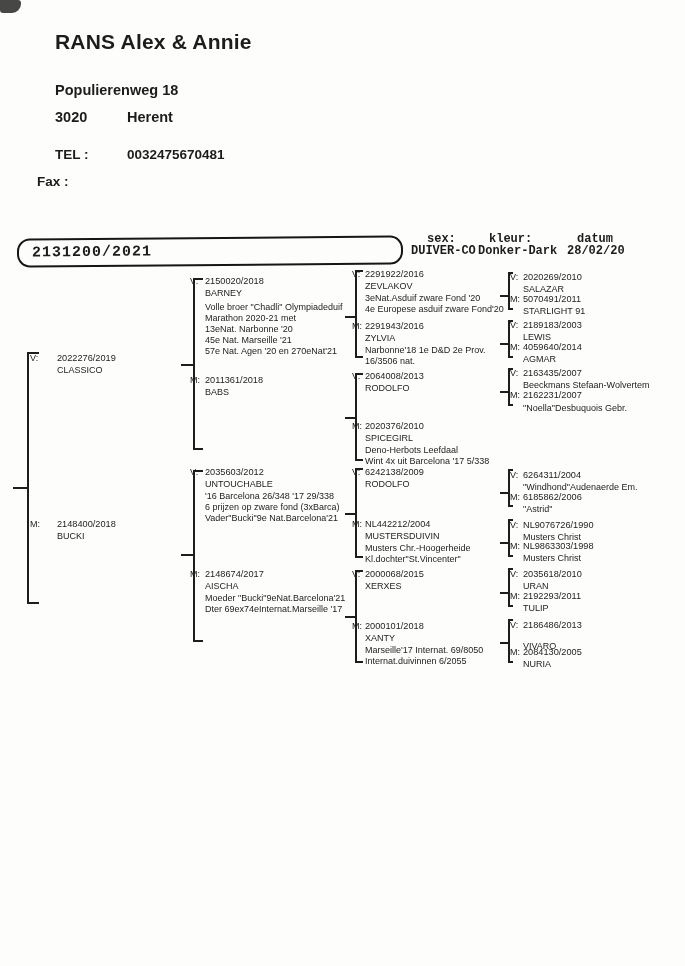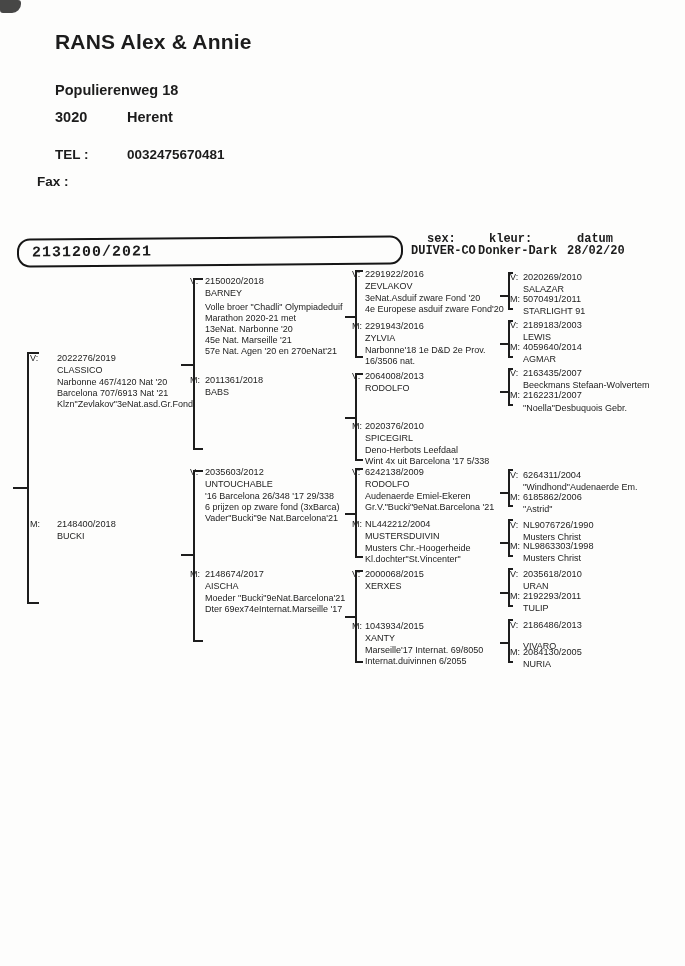--- a/index.html
+++ b/index.html
@@ -125,23 +125,20 @@
 <i class="ln" style="left:500px;top:592px;width:8px;height:2px"></i>
 <i class="ln" style="left:508px;top:619px;width:2px;height:44px"></i>
 <i class="ln" style="left:508px;top:619px;width:5px;height:2px"></i>
 <i class="ln" style="left:508px;top:661px;width:5px;height:2px"></i>
 <i class="ln" style="left:500px;top:642px;width:8px;height:2px"></i>
 
 <div class="entry g2" style="left:57px;top:353px">
   <span class="tag">V:</span>
   <div class="ring">2022276/2019</div>
   <div class="pname">CLASSICO</div>
-  <div class="details">Narbonne 467/4120 Nat '20
-Barcelona 707/6913 Nat '21
-Klzn"Zevlakov"3eNat.asd.Gr.Fond</div>
 </div>
 <div class="entry g2" style="left:57px;top:519px">
   <span class="tag">M:</span>
   <div class="ring">2148400/2018</div>
   <div class="pname">BUCKI</div>
 </div>
 
 <div class="entry g3 gap" style="left:205px;top:276px">
   <span class="tag">V:</span>
   <div class="ring">2150020/2018</div>
@@ -196,38 +193,36 @@
   <span class="tag">M:</span>
   <div class="ring">2020376/2010</div>
   <div class="pname">SPICEGIRL</div>
   <div class="details">Deno-Herbots Leefdaal
 Wint 4x uit Barcelona '17   5/338</div>
 </div>
 <div class="entry g4" style="left:365px;top:467px">
   <span class="tag">V:</span>
   <div class="ring">6242138/2009</div>
   <div class="pname">RODOLFO</div>
-  <div class="details">Audenaerde Emiel-Ekeren
-Gr.V."Bucki"9eNat.Barcelona '21</div>
 </div>
 <div class="entry g4" style="left:365px;top:519px">
   <span class="tag">M:</span>
   <div class="ring">NL442212/2004</div>
   <div class="pname">MUSTERSDUIVIN</div>
   <div class="details">Musters Chr.-Hoogerheide
 Kl.dochter"St.Vincenter"</div>
 </div>
 <div class="entry g4" style="left:365px;top:569px">
   <span class="tag">V:</span>
   <div class="ring">2000068/2015</div>
   <div class="pname">XERXES</div>
 </div>
 <div class="entry g4" style="left:365px;top:621px">
   <span class="tag">M:</span>
-  <div class="ring">1043934/2015</div>
+  <div class="ring">2000101/2018</div>
   <div class="pname">XANTY</div>
   <div class="details">Marseille'17 Internat. 69/8050
 Internat.duivinnen 6/2055</div>
 </div>
 
 <div class="entry g5" style="left:523px;top:272px">
   <span class="tag">V:</span>
   <div class="ring">2020269/2010</div>
   <div class="pname">SALAZAR</div>
 </div>

